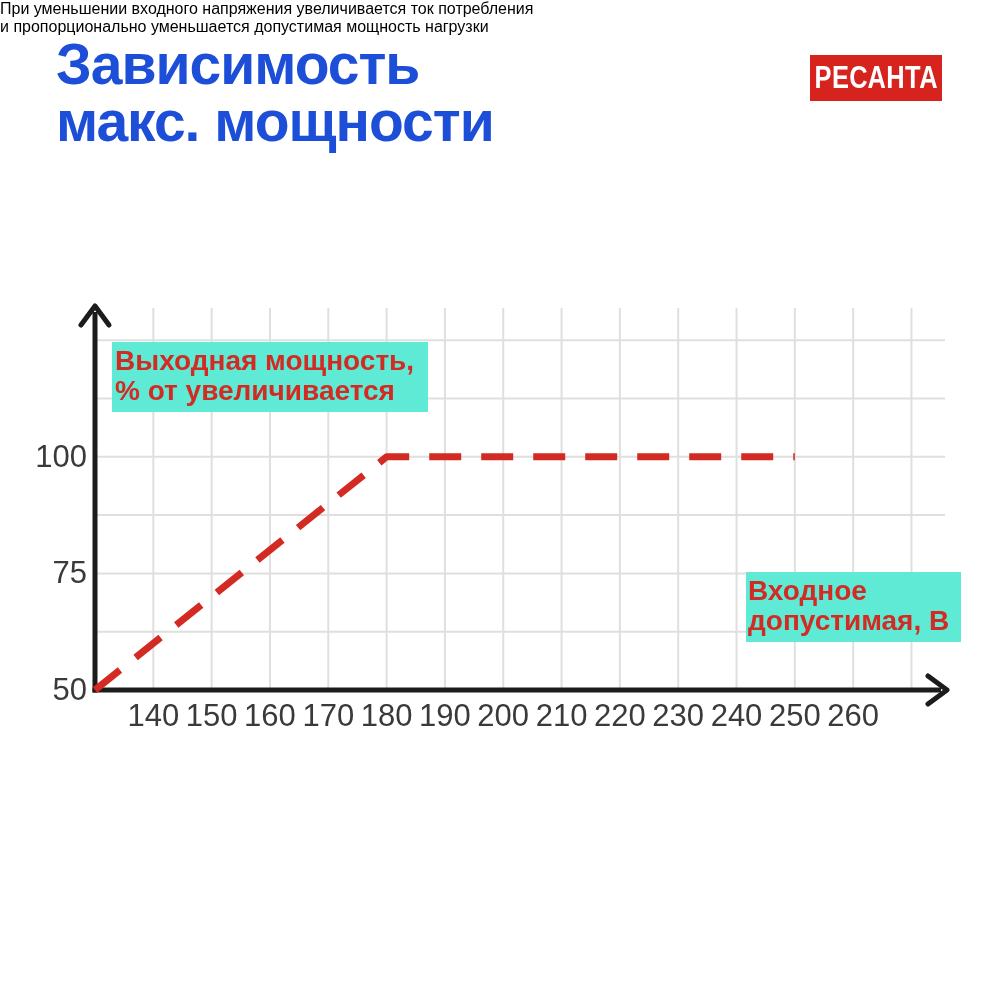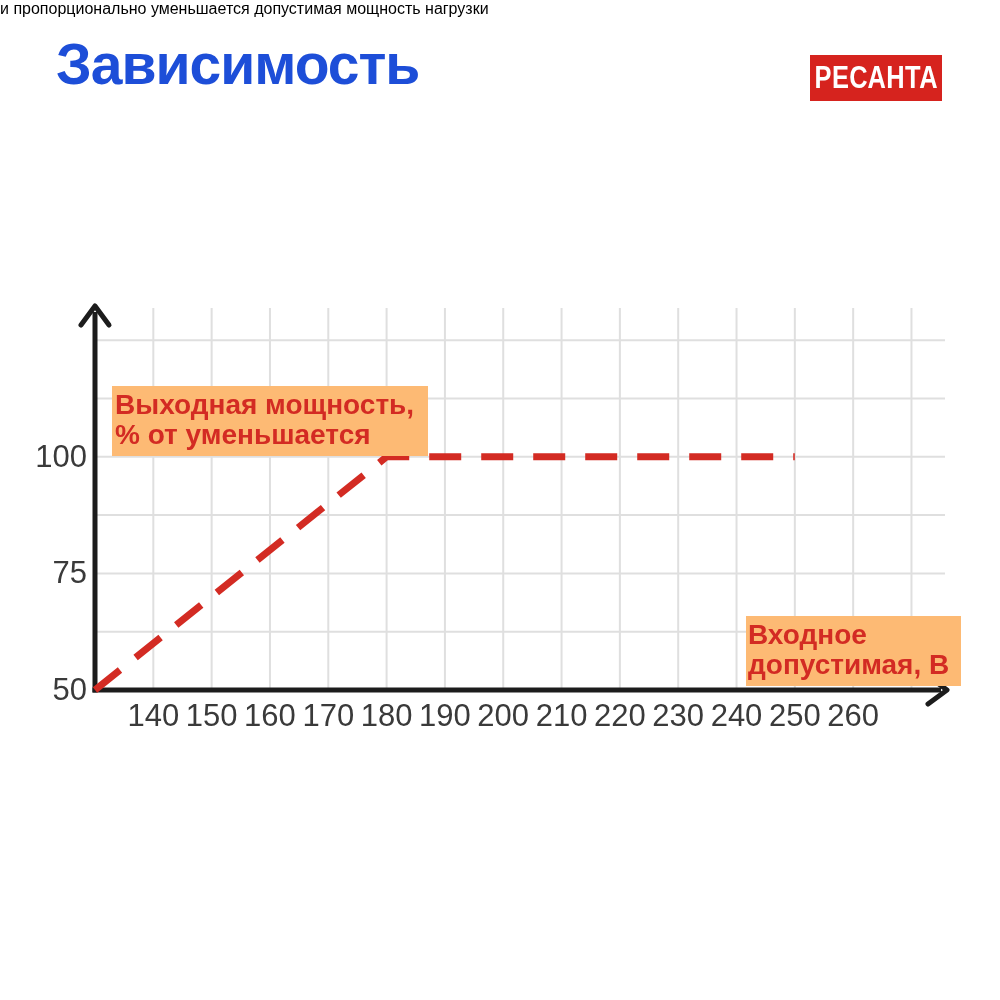--- a/index.html
+++ b/index.html
@@ -28,40 +28,40 @@
     transform:scaleX(.82);transform-origin:center;white-space:nowrap;
   }
 
   
   svg#chart-svg{position:absolute;left:0;top:0;}
   svg#chart-svg text{font-family:"Liberation Sans", sans-serif;font-weight:400;}
 
   .axis-label{
     position:absolute;
     color:#d32b23;font-size:28px;line-height:30px;font-weight:700;
-    background:#fdba74;
+    background:#5eead4;
     white-space:nowrap;
-    margin-top:44px;
   }
   .y-axis-title{left:112px;top:342px;padding:4px 14px 6px 3px;}
   .x-axis-title{left:746px;top:572px;padding:4px 12px 6px 2px;}
 
   
   .caption{
     position:absolute;left:56px;top:886px;margin:0;
     font-size:26px;line-height:34px;font-weight:400;color:#8f8f8f;
   }
 </style>
 </head>
 <body>
 
 <div class="canvas">
 
   <h1 class="title">
     <div>Зависимость</div>
+    <div>макс. мощности</div>
   </h1>
 
   <div class="brand">
     <span>РЕСАНТА</span>
   </div>
 
   <svg id="chart-svg" width="1000" height="1000" viewBox="0 0 1000 1000">
       <line x1="153.32" y1="308" x2="153.32" y2="690" stroke="#dfdfdf" stroke-width="2"></line>
       <line x1="211.64" y1="308" x2="211.64" y2="690" stroke="#dfdfdf" stroke-width="2"></line>
       <line x1="269.96000000000004" y1="308" x2="269.96000000000004" y2="690" stroke="#dfdfdf" stroke-width="2"></line>
@@ -100,26 +100,27 @@
       <text x="736.52" y="726" text-anchor="middle" font-size="31" fill="#3a3a3a">240</text>
       <text x="794.84" y="726" text-anchor="middle" font-size="31" fill="#3a3a3a">250</text>
       <text x="853.16" y="726" text-anchor="middle" font-size="31" fill="#3a3a3a">260</text>
       <text x="87" y="700" text-anchor="end" font-size="31" fill="#3a3a3a">50</text>
       <text x="87" y="583.4" text-anchor="end" font-size="31" fill="#3a3a3a">75</text>
       <text x="87" y="466.8" text-anchor="end" font-size="31" fill="#3a3a3a">100</text>
     </svg>
 
   <div class="axis-label y-axis-title">
     <div>Выходная мощность,</div>
-    <div>% от уменьшается</div>
+    <div>% от увеличивается</div>
   </div>
 
   <div class="axis-label x-axis-title">
     <div>Входное</div>
     <div>допустимая, В</div>
   </div>
 
   <p class="caption">
     </p>
+    <div>При уменьшении входного напряжения увеличивается ток потребления</div>
     <div>и пропорционально уменьшается допустимая мощность нагрузки</div>
   <p></p>
 
 </div>
 
 </body></html>

